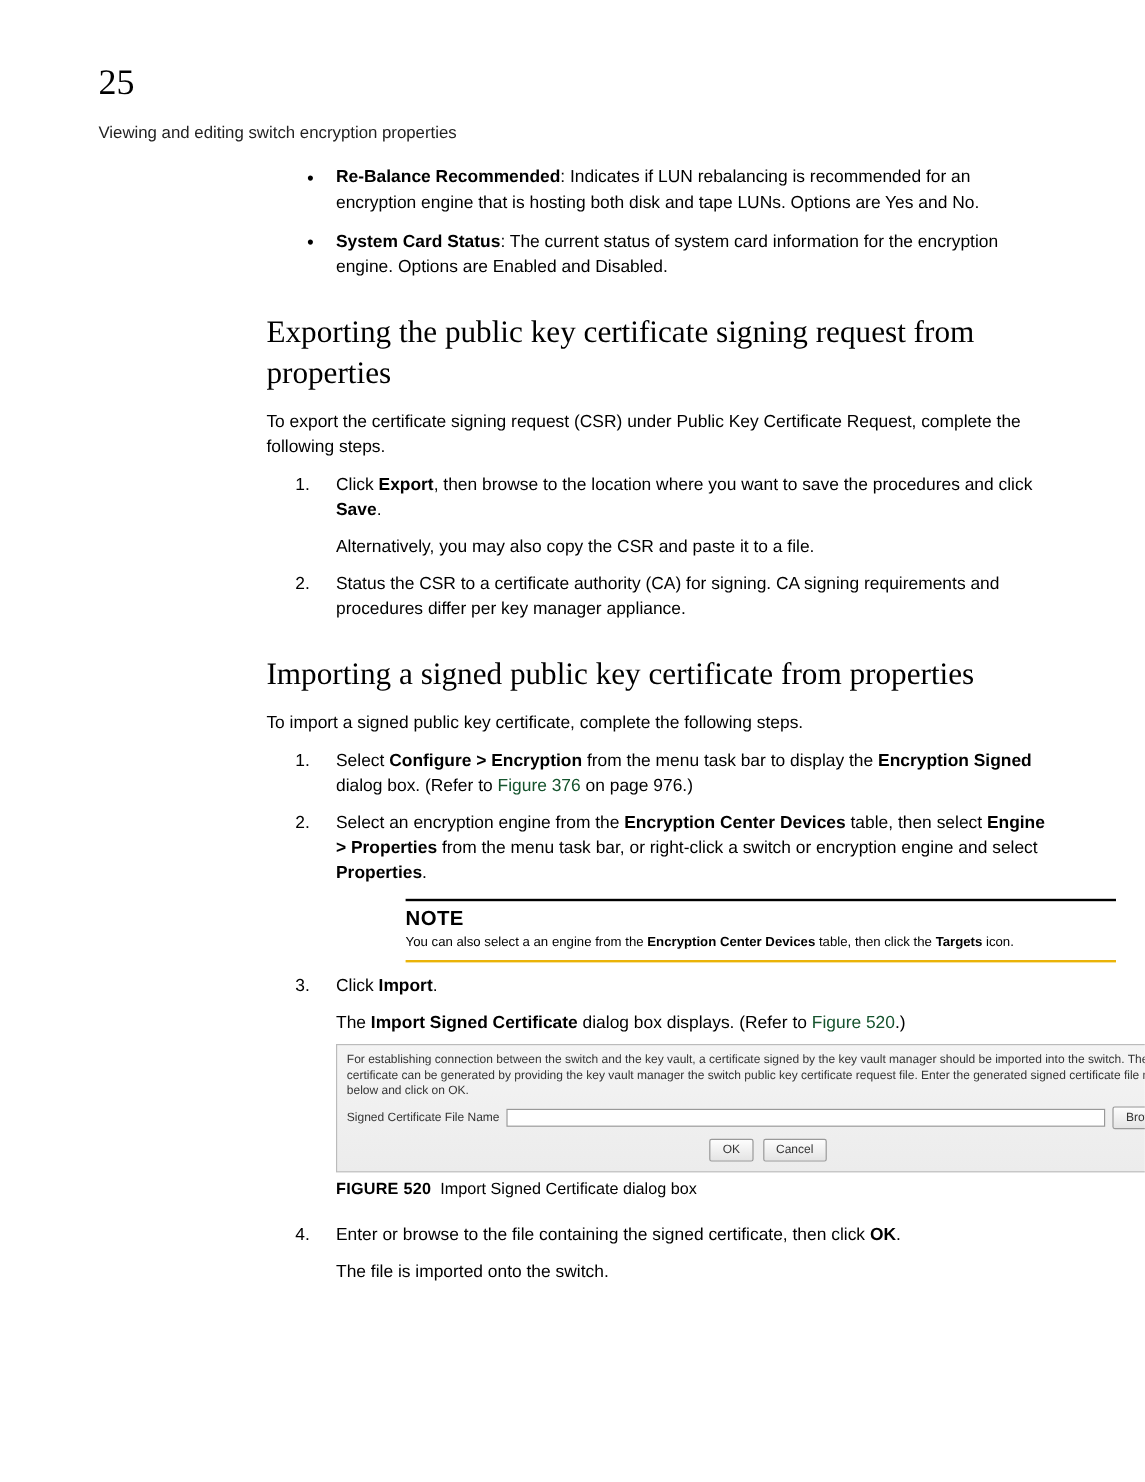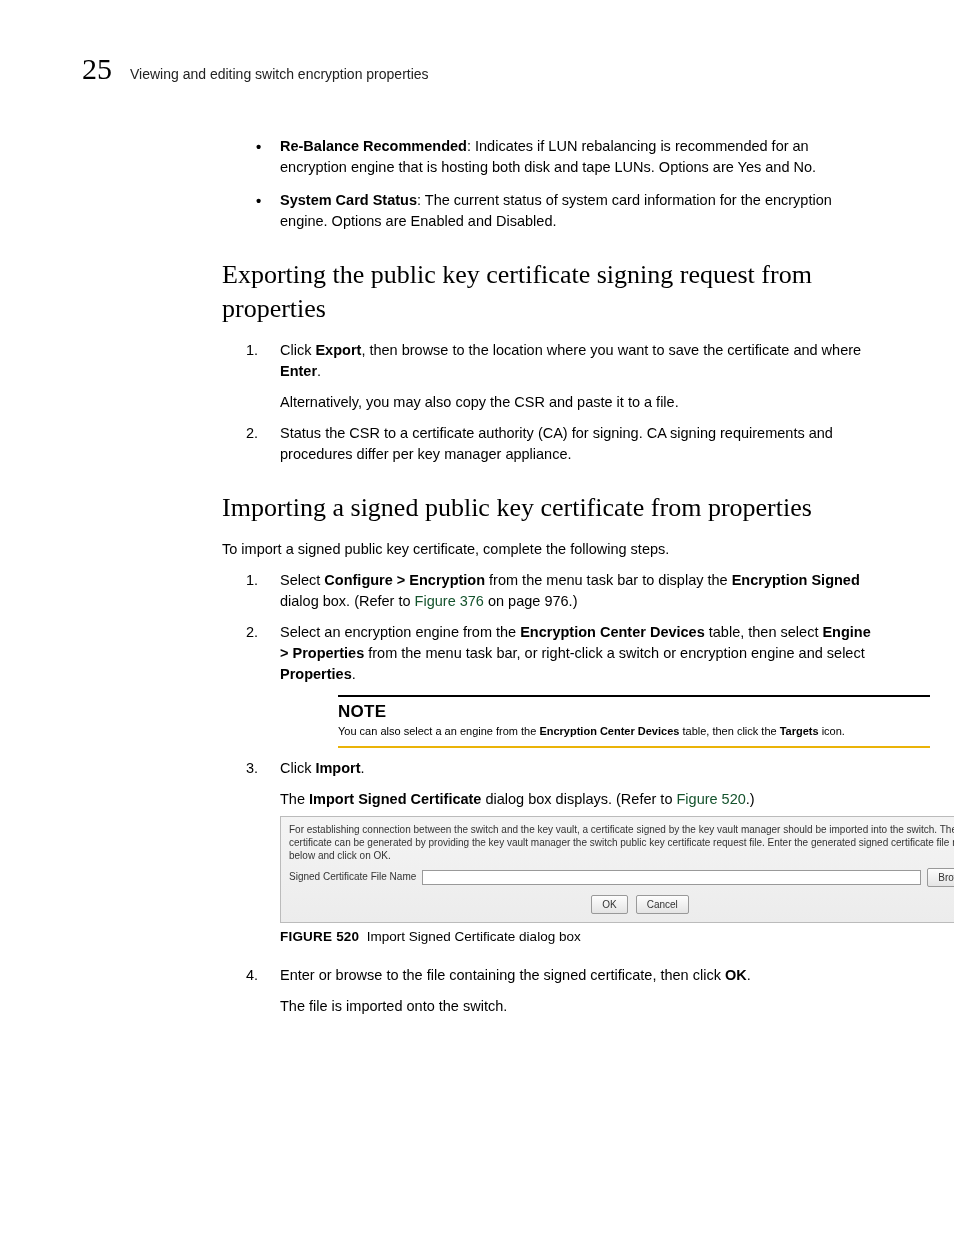--- a/index.html
+++ b/index.html
@@ -13,21 +13,22 @@
   }
   .page {
     box-sizing: border-box;
     width: 954px;
     padding: 54px 82px 60px 82px;
   }
   .hdr-row {
     display: flex;
     align-items: baseline;
     gap: 18px;
-    margin-bottom: 52px;
+    margin-bottom: 20px;
+    flex-direction: column;
   }
   .chnum {
     font-family: Georgia, 'Times New Roman', serif;
     font-size: 30px;
     font-weight: 400;
     line-height: 1;
   }
   .chtitle {
     font-size: 14px;
     color: #222;
@@ -170,23 +171,24 @@
     <ul class="bullets">
       <li>
         <span class="b">Re-Balance Recommended</span><span>: Indicates if LUN rebalancing is recommended for an encryption engine that is hosting both disk and tape LUNs. Options are Yes and No.</span>
       </li>
       <li>
         <span class="b">System Card Status</span><span>: The current status of system card information for the encryption engine. Options are Enabled and Disabled.</span>
       </li>
     </ul>
 
     <h2 class="section">Exporting the public key certificate signing request from properties</h2>
+    <p class="body">To export the certificate signing request (CSR) under Public Key Certificate Request, complete the following steps.</p>
     <ol class="steps">
       <li>
-        <span>Click </span><span class="b">Export</span><span>, then browse to the location where you want to save the certificate and where </span><span class="b">Enter</span><span>.</span>
+        <span>Click </span><span class="b">Export</span><span>, then browse to the location where you want to save the procedures and click </span><span class="b">Save</span><span>.</span>
         <div class="substep">Alternatively, you may also copy the CSR and paste it to a file.</div>
       </li>
       <li>Status the CSR to a certificate authority (CA) for signing. CA signing requirements and procedures differ per key manager appliance.</li>
     </ol>
 
     <h2 class="section">Importing a signed public key certificate from properties</h2>
     <p class="body">To import a signed public key certificate, complete the following steps.</p>
     <ol class="steps">
       <li>
         <span>Select </span><span class="b">Configure &gt; Encryption</span><span> from the menu task bar to display the </span><span class="b">Encryption Signed</span><span> dialog box. (Refer to </span><a class="link">Figure 376</a><span> on page 976.)</span>

